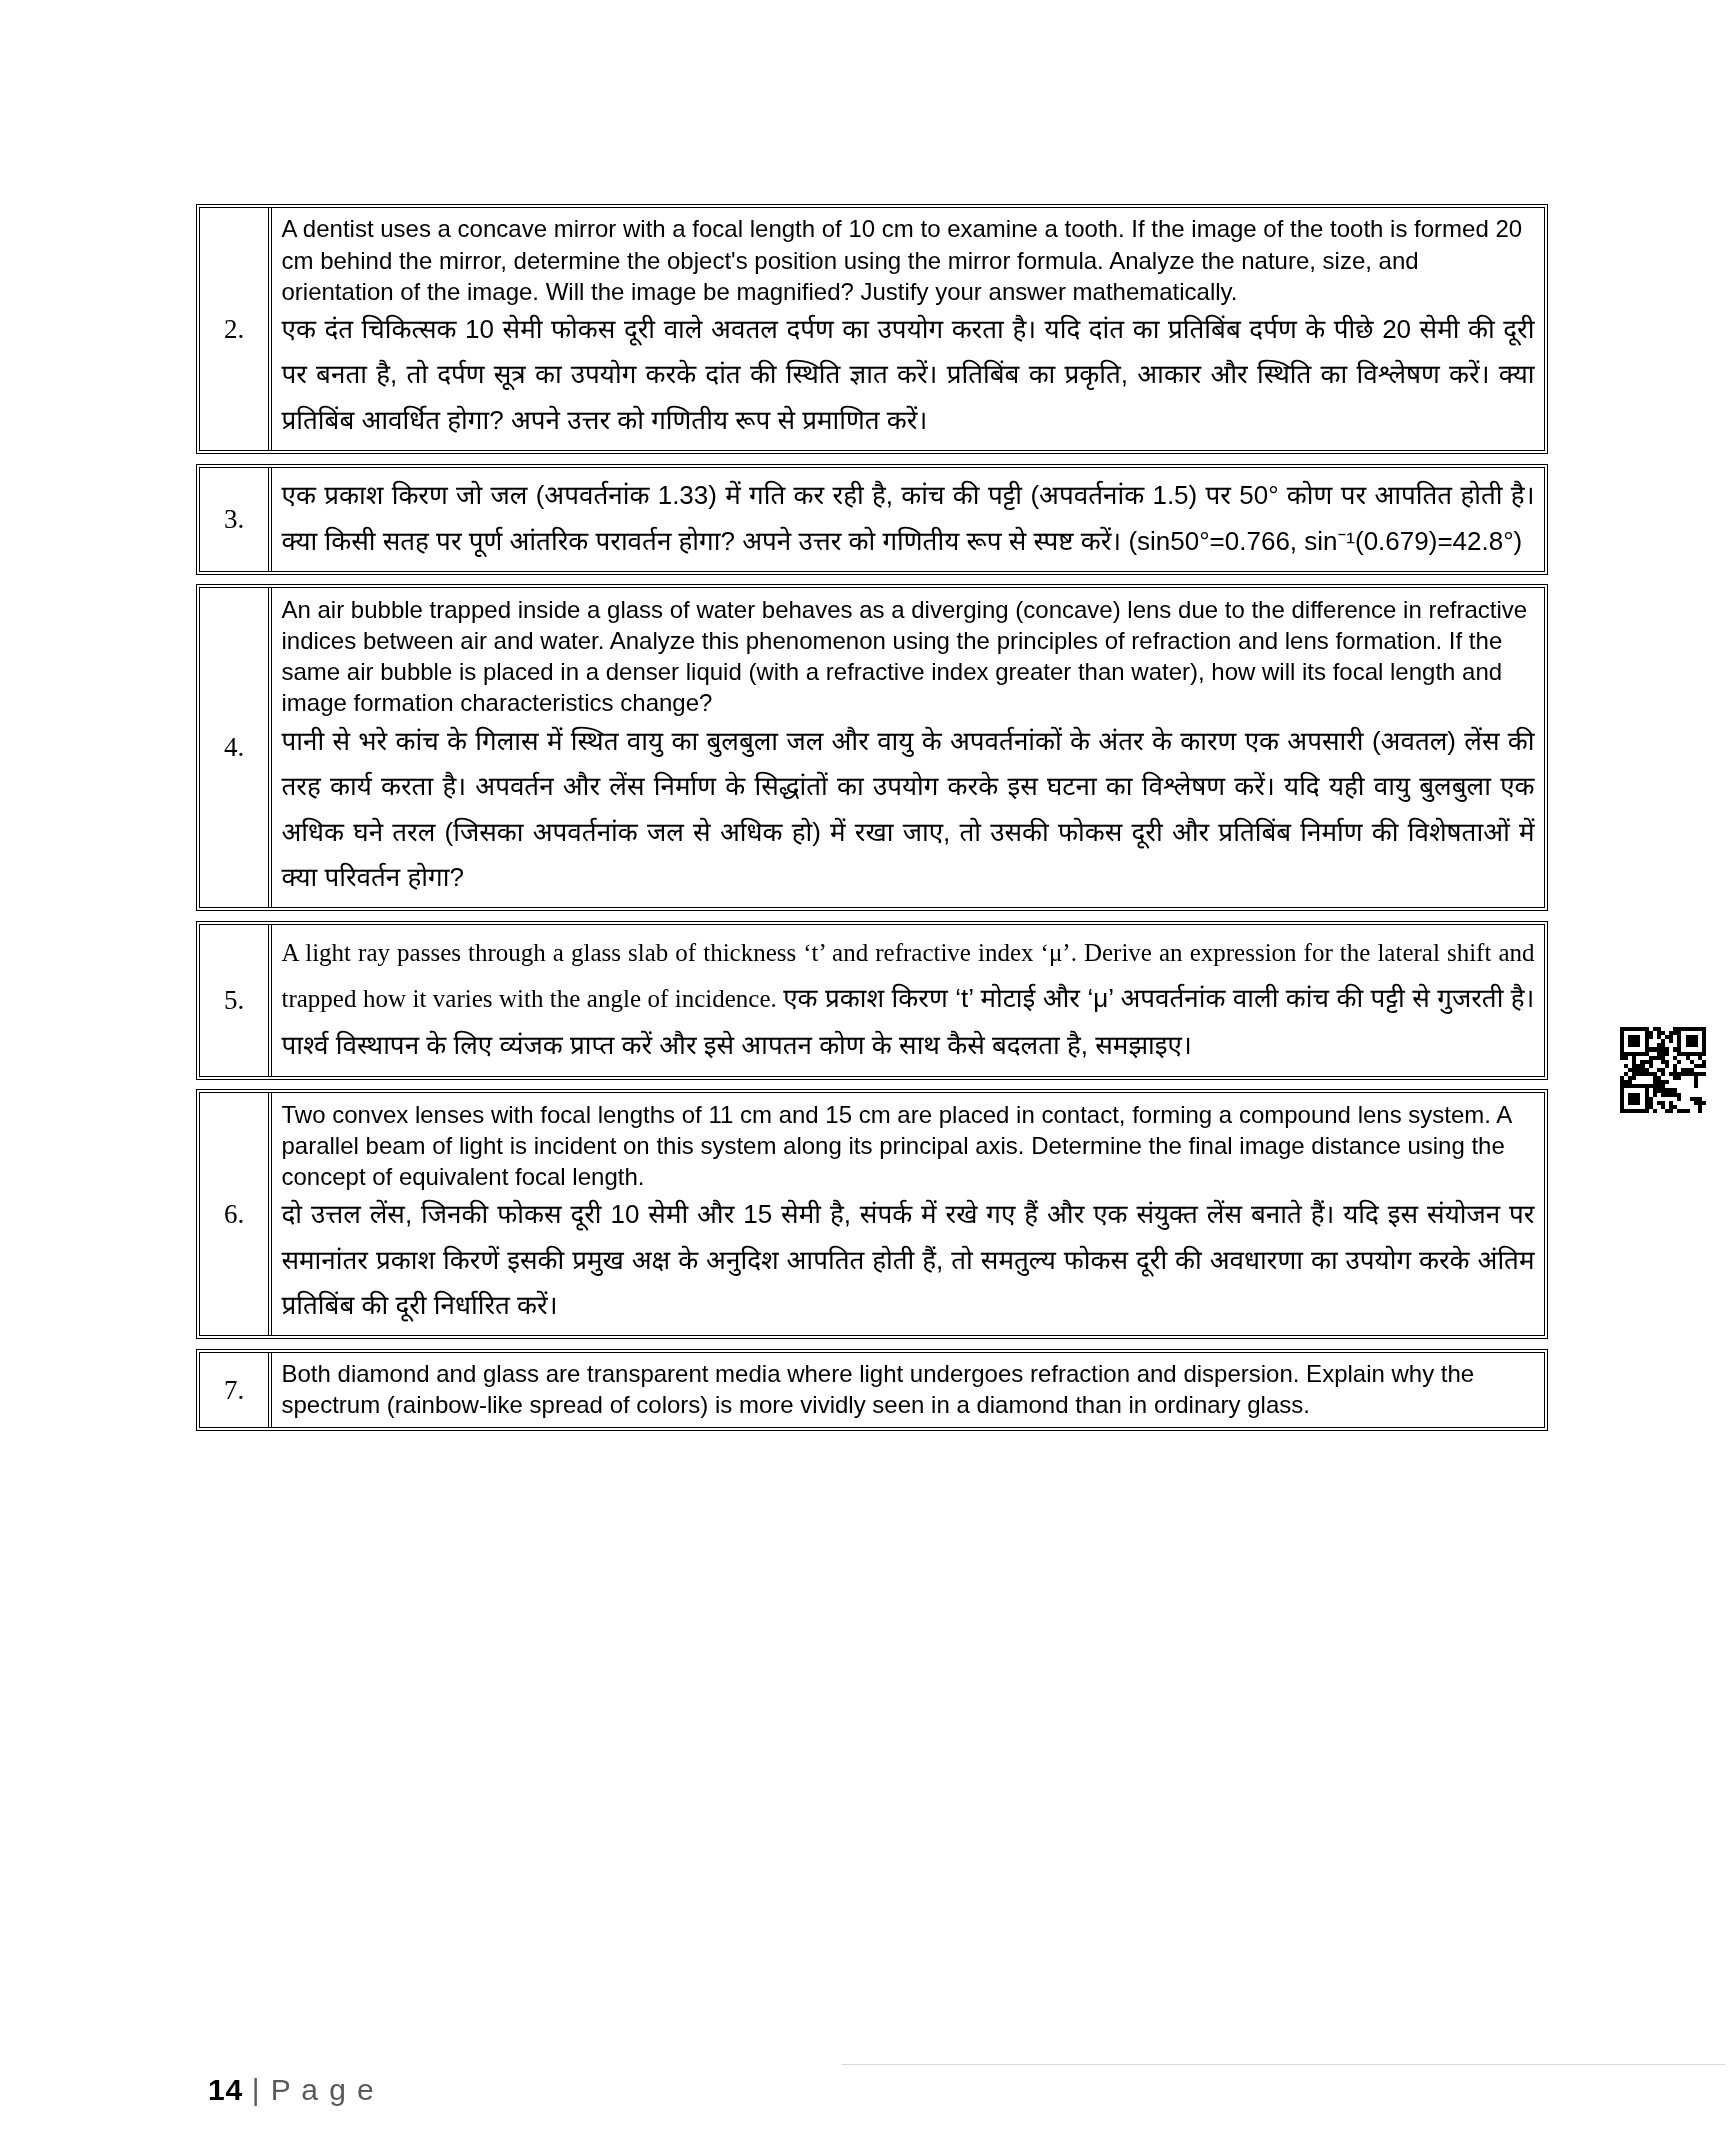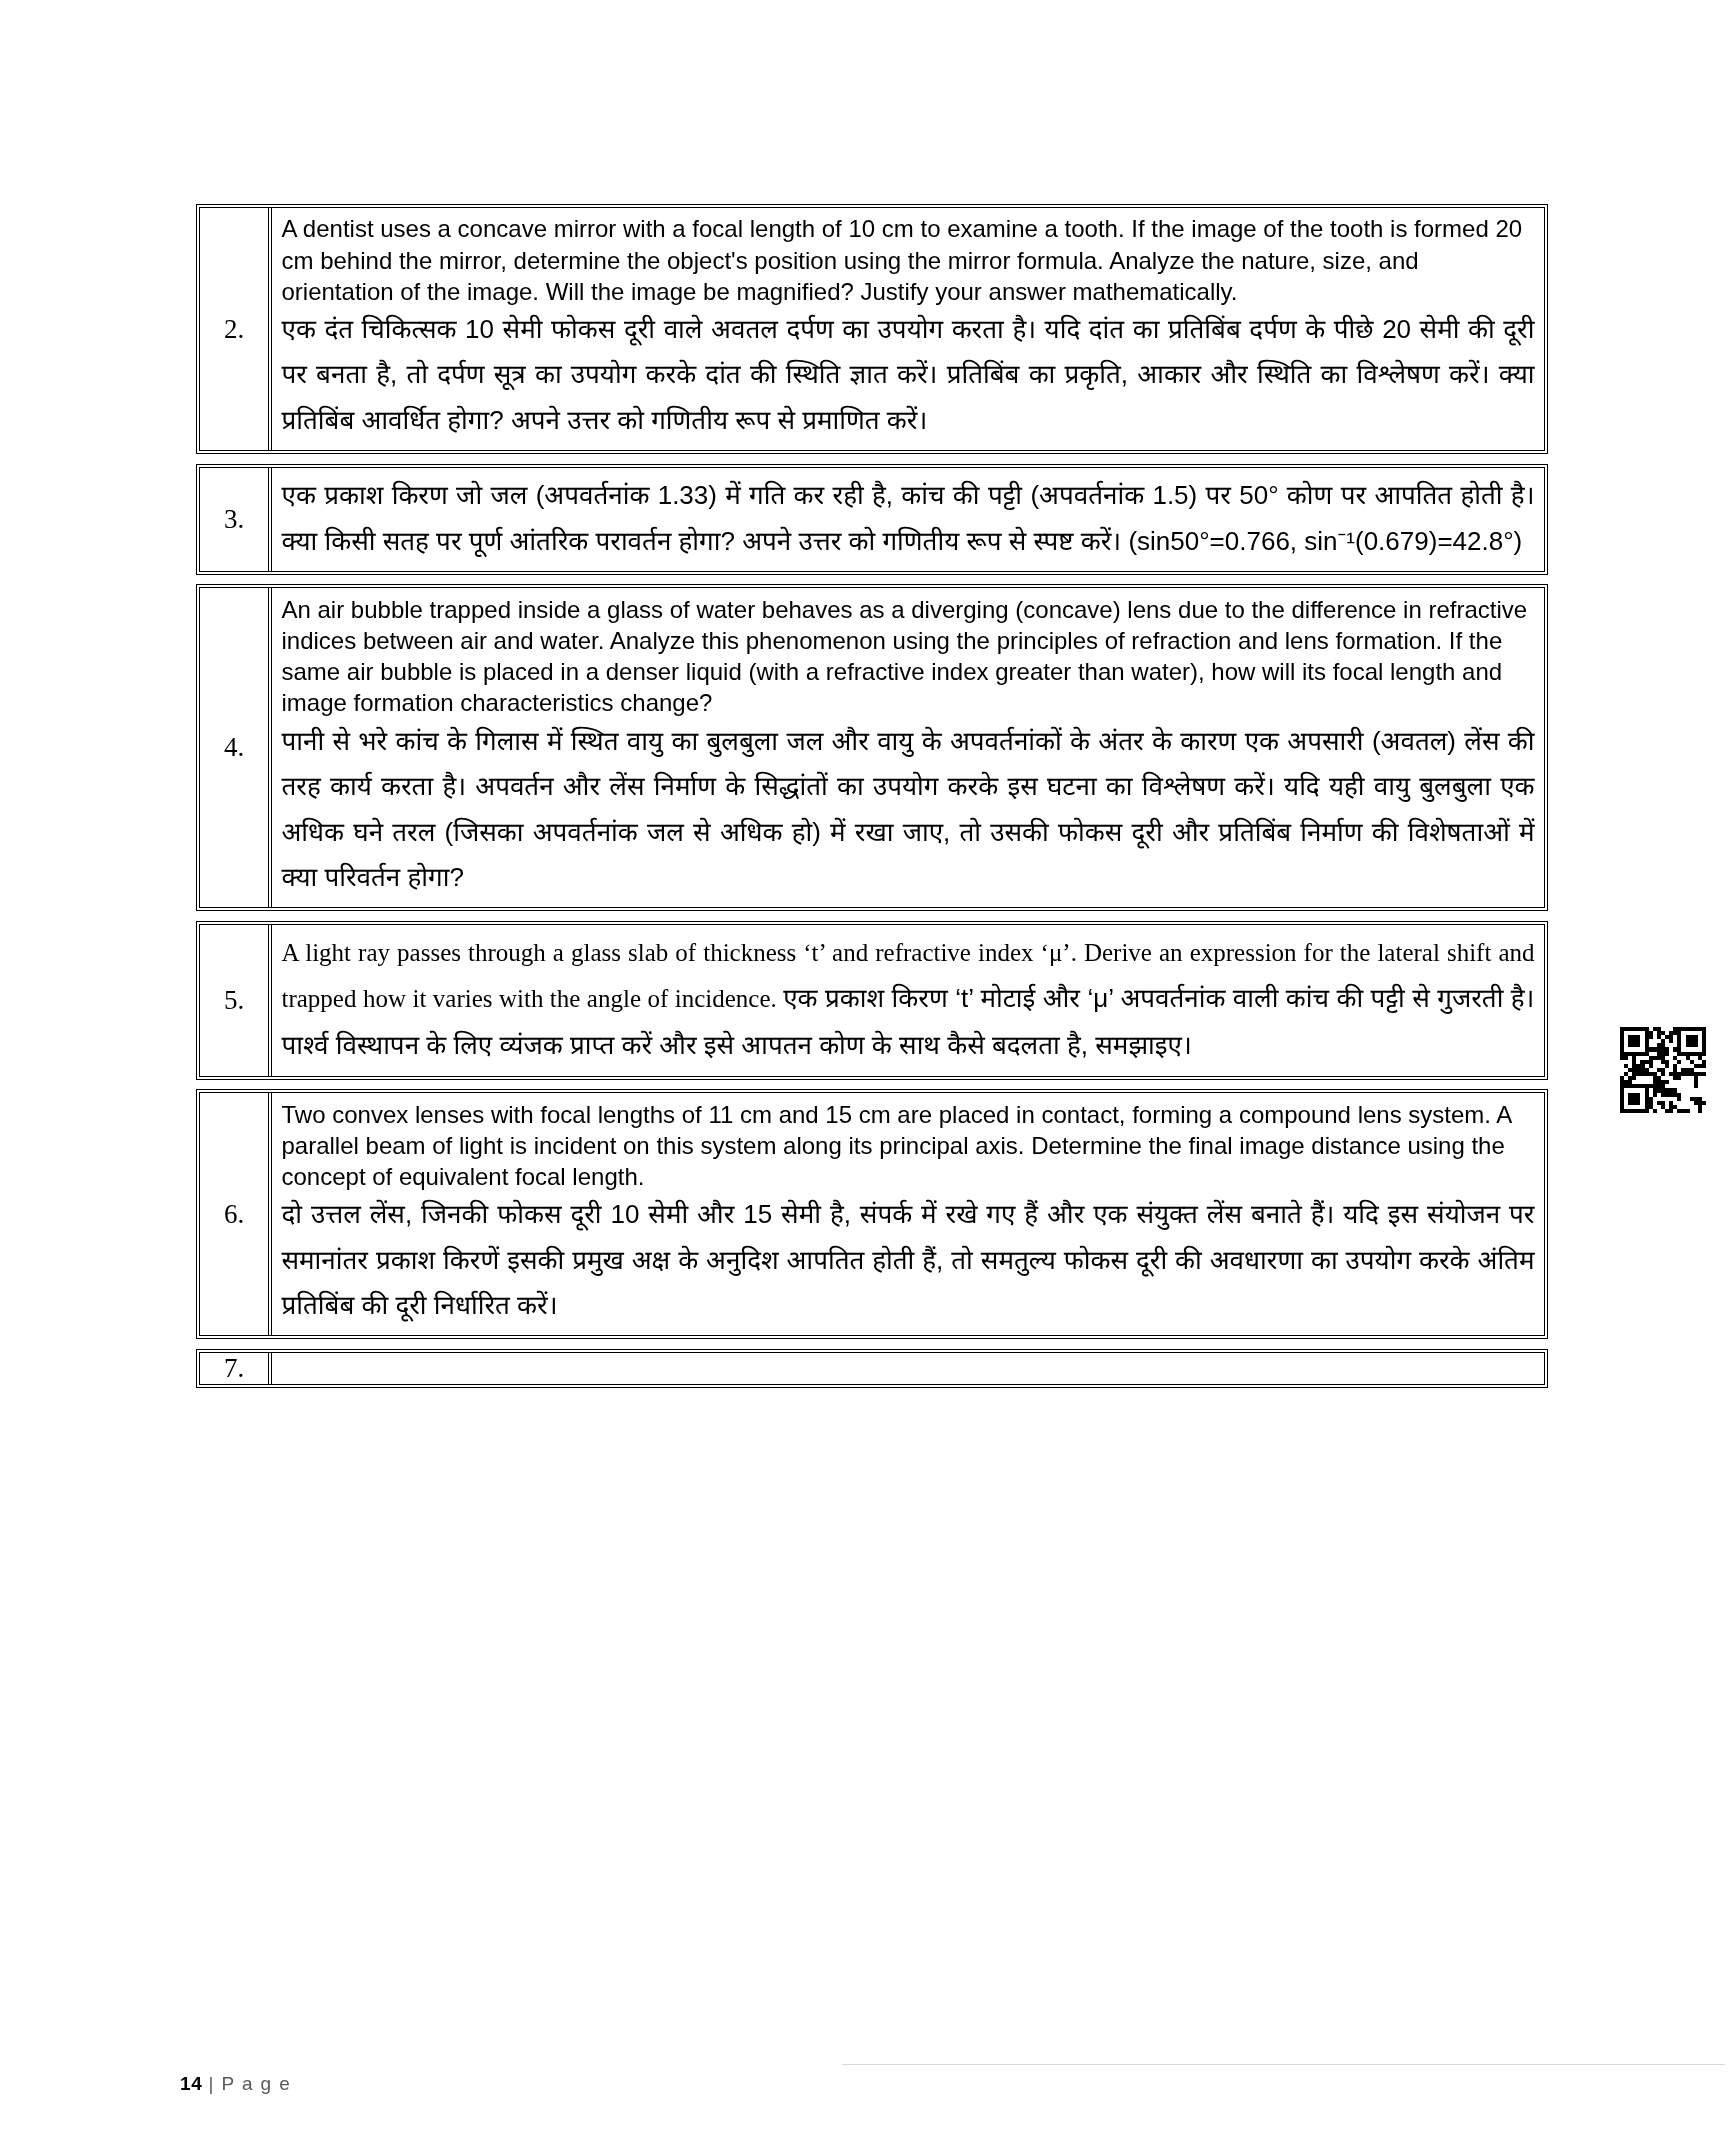--- a/index.html
+++ b/index.html
@@ -78,23 +78,23 @@
   .footer-rule{
     position:absolute;
     left:842px;
     top:2064px;
     width:883px;
     height:1.4px;
     background:#d9d9d9;
   }
   .footer{
     position:absolute;
-    left:180px;
+    left:208px;
     top:2073px;
-    font-size:19px;
+    font-size:30px;
     color:#404040;
     letter-spacing:0.7px;
   }
   .footer .num{font-weight:bold;color:#000;}
   .footer .rest{color:#595959;letter-spacing:1.4px;}
 </style>
 </head>
 <body>
 
 <div class="page">
@@ -137,20 +137,23 @@
     <div class="qrow">
       <div class="qnum">6.</div>
       <div class="qbody">
         <div class="eng">Two convex lenses with focal lengths of 11 cm and 15 cm are placed in contact, forming a compound lens system. A parallel beam of light is incident on this system along its principal axis. Determine the final image distance using the concept of equivalent focal length.</div>
         <div class="hin">दो उत्तल लेंस, जिनकी फोकस दूरी 10 सेमी और 15 सेमी है, संपर्क में रखे गए हैं और एक संयुक्त लेंस बनाते हैं। यदि इस संयोजन पर समानांतर प्रकाश किरणें इसकी प्रमुख अक्ष के अनुदिश आपतित होती हैं, तो समतुल्य फोकस दूरी की अवधारणा का उपयोग करके अंतिम प्रतिबिंब की दूरी निर्धारित करें।</div>
       </div>
     </div>
 
     <div class="qrow">
       <div class="qnum">7.</div>
+      <div class="qbody">
+        <div class="eng">Both diamond and glass are transparent media where light undergoes refraction and dispersion. Explain why the spectrum (rainbow-like spread of colors) is more vividly seen in a diamond than in ordinary glass.</div>
+      </div>
     </div>
 
   </div>
 
   <div class="qr" id="qr">
       <i style="grid-row:1;grid-column:1"></i>
       <i style="grid-row:1;grid-column:2"></i>
       <i style="grid-row:1;grid-column:3"></i>
       <i style="grid-row:1;grid-column:4"></i>
       <i style="grid-row:1;grid-column:5"></i>

